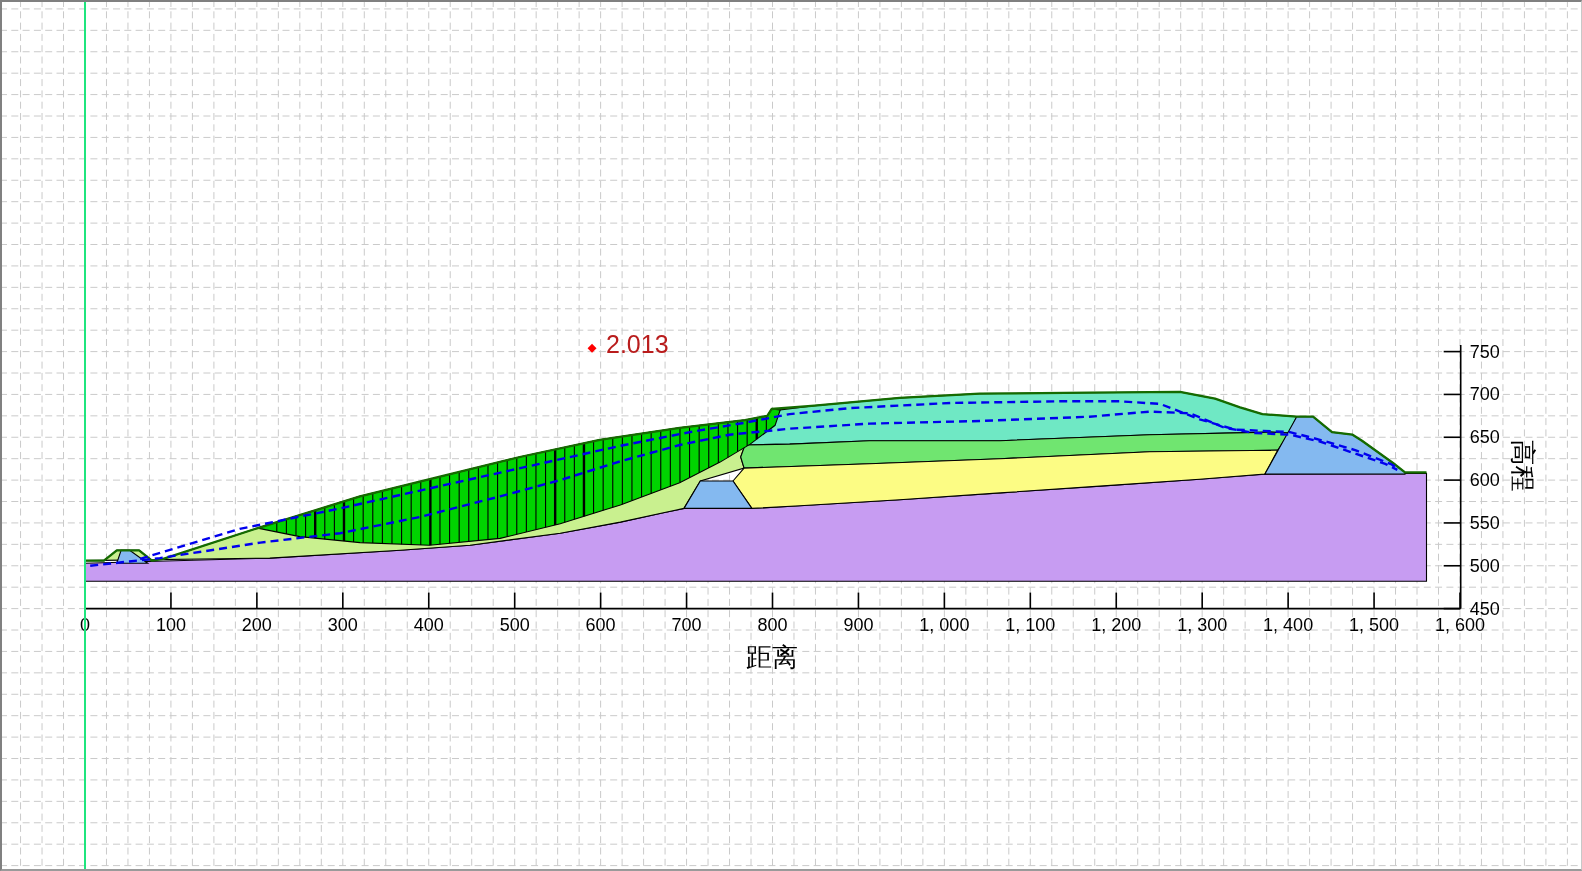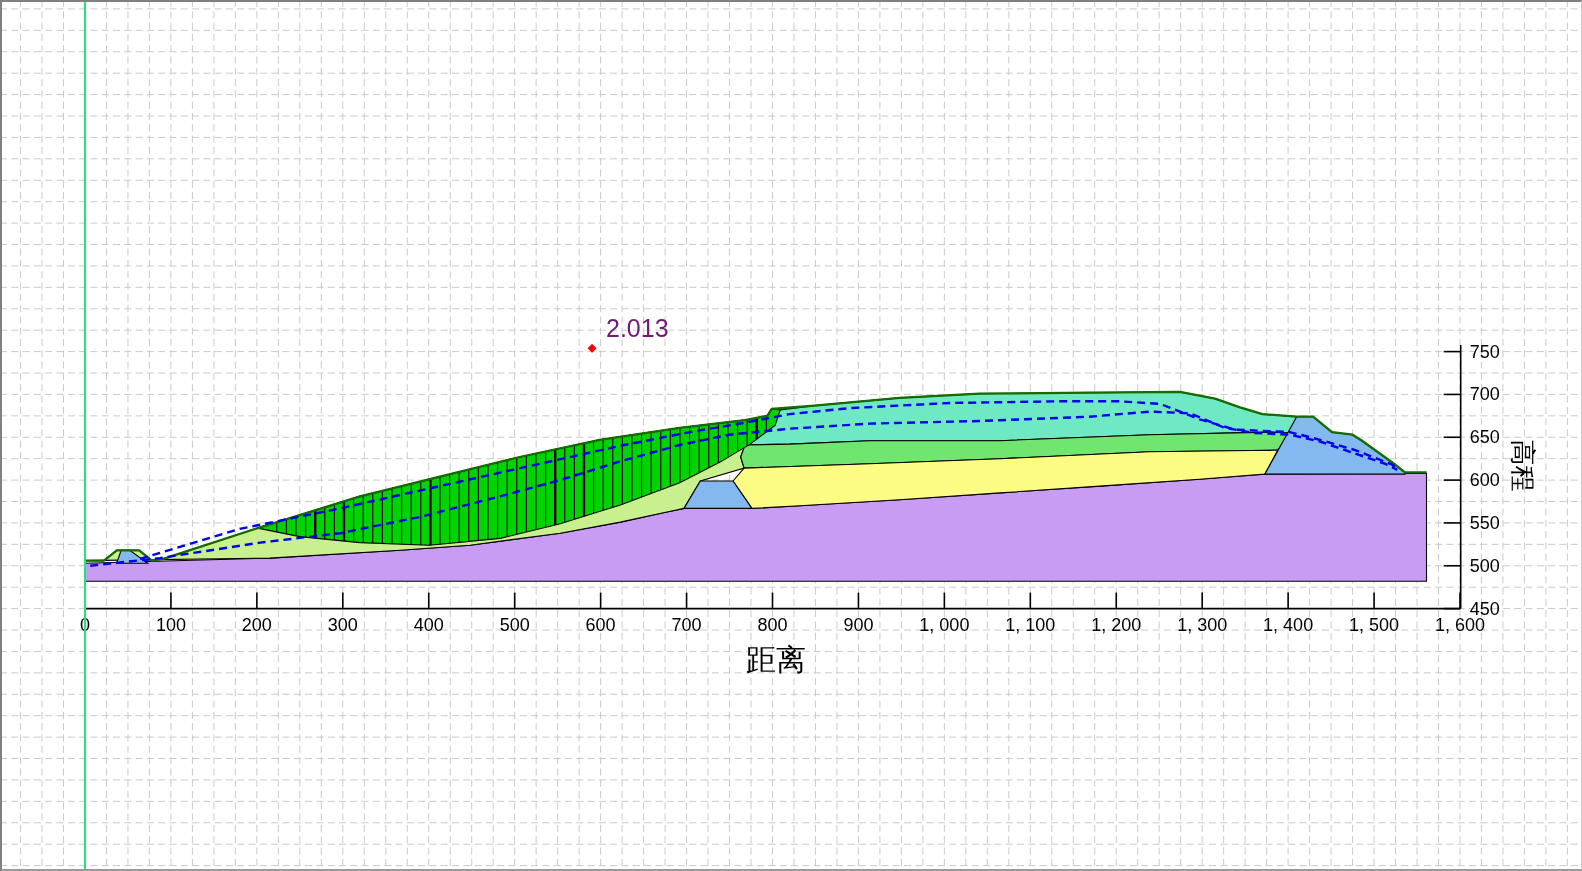--- a/index.html
+++ b/index.html
@@ -10,27 +10,27 @@
     background:#ffffff;
     border-top:2px solid #808080;
     border-left:2px solid #808080;
     border-right:1px solid #c8c8c8;
     border-bottom:2px solid #9a9a9a;
     overflow:hidden;
     font-family:"Liberation Sans", sans-serif;
   }
   #scene{position:absolute;left:-2px;top:-2px;}
   .fos-label{
-    position:absolute;left:604px;top:312px;
-    font-size:25px;color:#701a75;
+    position:absolute;left:604px;top:328px;
+    font-size:25px;color:#b91c1c;
     font-family:"Liberation Sans", sans-serif;
   }
   .x-title{
     position:absolute;left:744px;top:638px;
-    font-size:30px;color:#000;
+    font-size:26px;color:#000;
   }
   .y-title{
     position:absolute;left:1494px;top:446px;
     font-size:26px;color:#000;
     transform:rotate(90deg);
     transform-origin:center center;
     white-space:nowrap;
   }
 </style>
 </head>

